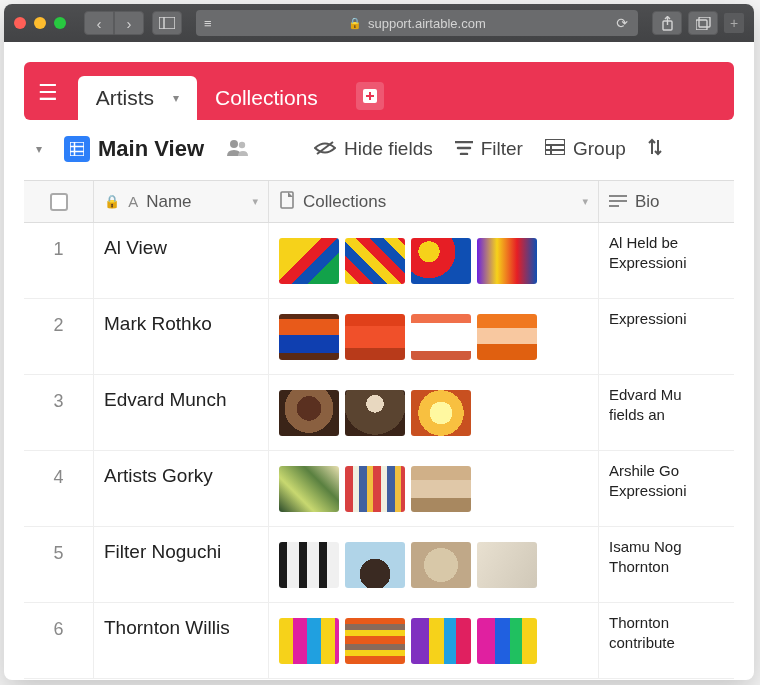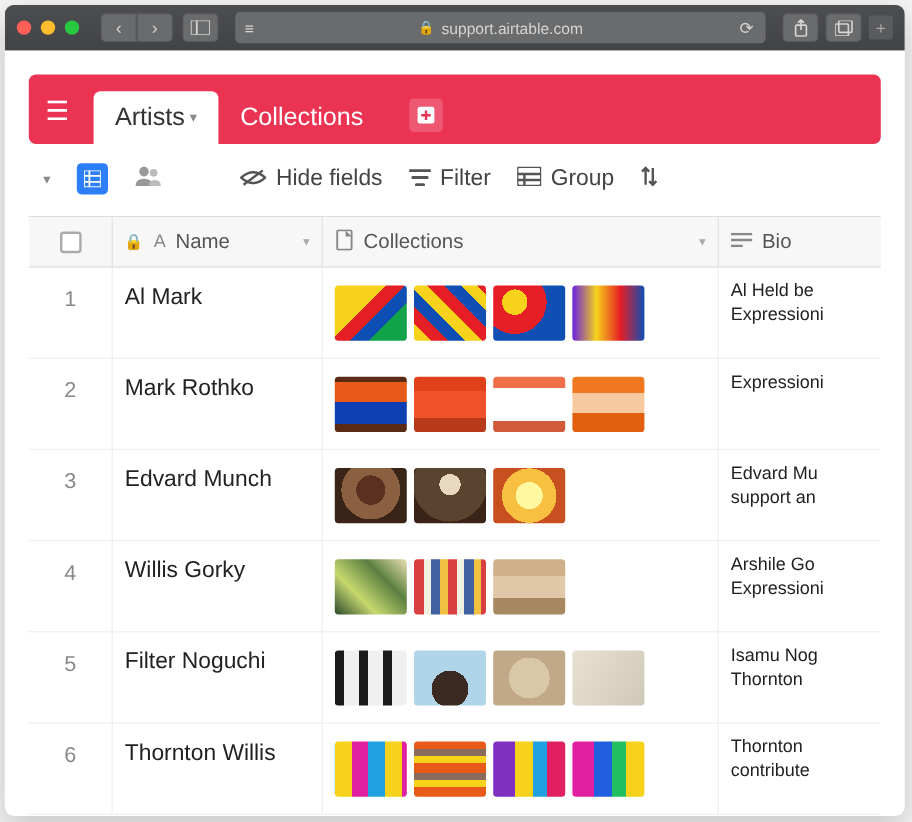--- a/index.html
+++ b/index.html
@@ -81,21 +81,21 @@
   display: flex;
   align-items: flex-end;
   padding: 0 0 0 14px;
 }
 .hamburger {
   color: #fff; font-size: 22px; margin-bottom: 14px; margin-right: 20px;
 }
 .tab {
   height: 44px;
   padding: 0 18px;
-  display: flex; align-items: center; gap: 4px;
+  display: flex; align-items: center; gap: 19px;
   color: #fff;
   font-size: 21px;
   font-weight: 500;
   border-radius: 6px 6px 0 0;
 }
 .tab.active {
   background: #fff;
   color: #333;
 }
 .tab .chev { font-size: 12px; color: #888; }
@@ -263,20 +263,21 @@
     <span class="chev-sm">▾</span>
     <div class="tool">
       <span class="view-ico">
         <svg width="14" height="14" viewBox="0 0 14 14">
             <rect x="0" y="0" width="14" height="14" fill="none" stroke="#fff" stroke-width="1.5"></rect>
             <line x1="0" y1="4.5" x2="14" y2="4.5" stroke="#fff" stroke-width="1.5"></line>
             <line x1="0" y1="9.5" x2="14" y2="9.5" stroke="#fff" stroke-width="1.5"></line>
             <line x1="4.5" y1="0" x2="4.5" y2="14" stroke="#fff" stroke-width="1.5"></line>
           </svg>
       </span>
+      <span class="view-name">Main View</span>
     </div>
     <span class="ico" style="font-size:20px;color:#888">
       <svg width="24" height="18" viewBox="0 0 24 18">
           <circle cx="8" cy="6" r="4" fill="#999"></circle>
           <circle cx="16" cy="7" r="3.2" fill="#bbb"></circle>
           <path d="M1 18 Q1 12 8 12 Q15 12 15 18 Z" fill="#999"></path>
           <path d="M12 18 Q12 13 17 13 Q22 13 22 18 Z" fill="#bbb"></path>
         </svg>
     </span>
     <div style="flex:0 0 20px"></div>
@@ -346,21 +347,21 @@
               <line x1="0" y1="11" x2="10" y2="11" stroke="#888" stroke-width="2"></line>
             </svg>
         </span>
         <span>Bio</span>
       </div>
     </div>
 
     <div id="rows">
         <div class="row">
           <div class="cell c-num">1</div>
-          <div class="cell c-name">Al Mark</div>
+          <div class="cell c-name">Al View</div>
           <div class="cell c-att">
             <span class="thumb t1"></span>
             <span class="thumb t2"></span>
             <span class="thumb t3"></span>
             <span class="thumb t4"></span>
           </div>
           <div class="cell c-bio">
             <span>Al Held be</span>
             <span class="l2">Expressioni</span>
           </div>
@@ -381,26 +382,26 @@
         <div class="row">
           <div class="cell c-num">3</div>
           <div class="cell c-name">Edvard Munch</div>
           <div class="cell c-att">
             <span class="thumb m1"></span>
             <span class="thumb m2"></span>
             <span class="thumb m3"></span>
           </div>
           <div class="cell c-bio">
             <span>Edvard Mu</span>
-            <span class="l2">support an</span>
+            <span class="l2">fields an</span>
           </div>
         </div>
         <div class="row">
           <div class="cell c-num">4</div>
-          <div class="cell c-name">Willis Gorky</div>
+          <div class="cell c-name">Artists Gorky</div>
           <div class="cell c-att">
             <span class="thumb g1"></span>
             <span class="thumb g2"></span>
             <span class="thumb g3"></span>
           </div>
           <div class="cell c-bio">
             <span>Arshile Go</span>
             <span class="l2">Expressioni</span>
           </div>
         </div>

